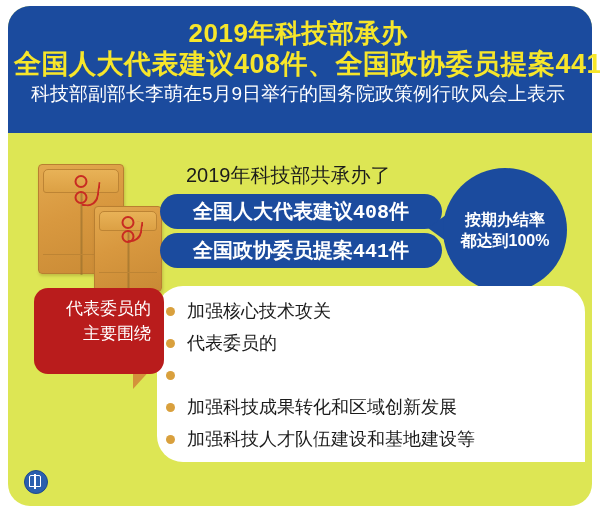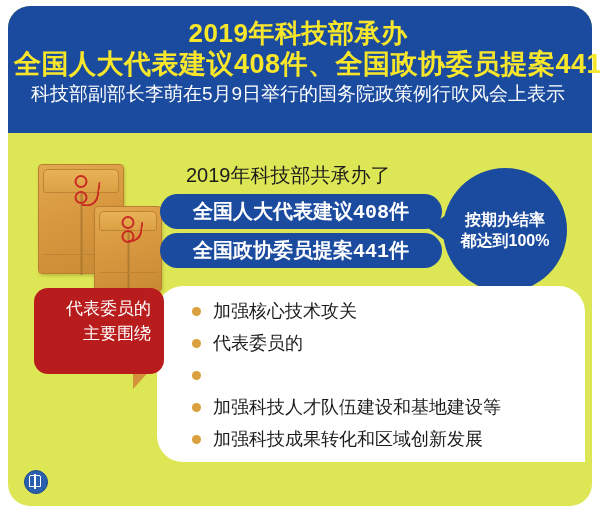--- a/index.html
+++ b/index.html
@@ -222,21 +222,21 @@
     left: 133px;
     top: 367px;
     width: 0; height: 0;
     border-left: 20px solid #d4913b;
     border-bottom: 22px solid transparent;
   }
 
   
   .bullet-list {
     position: absolute;
-    left: 192px;
+    left: 166px;
     top: 295px;
     width: 400px;
   }
   .bullet-row {
     display: flex;
     align-items: center;
     height: 32px;
   }
   .bullet-dot {
     width: 9px;
@@ -343,25 +343,25 @@
     </div>
     <div class="bullet-row">
       <span class="bullet-dot"></span>
       <span class="bullet-text">代表委员的</span>
     </div>
     <div class="bullet-row">
       <span class="bullet-dot"></span>
     </div>
     <div class="bullet-row">
       <span class="bullet-dot"></span>
+      <span class="bullet-text">加强科技成果转化和区域创新发展</span>
+    </div>
+    <div class="bullet-row">
+      <span class="bullet-dot"></span>
       <span class="bullet-text">加强科技人才队伍建设和基地建设等</span>
-    </div>
-    <div class="bullet-row">
-      <span class="bullet-dot"></span>
-      <span class="bullet-text">加强科技成果转化和区域创新发展</span>
     </div>
   </div>
 
   <div class="bubble-tail"></div>
   <div class="speech-bubble">
     <div>代表委员的</div>
     <div>主要围绕</div>
   </div>
 
   <div class="footer">

